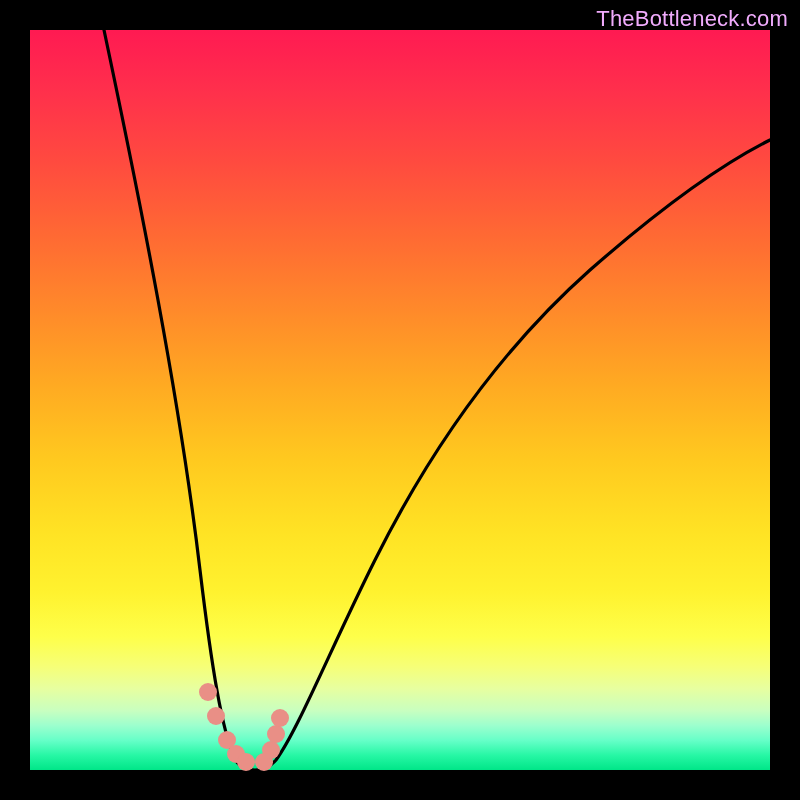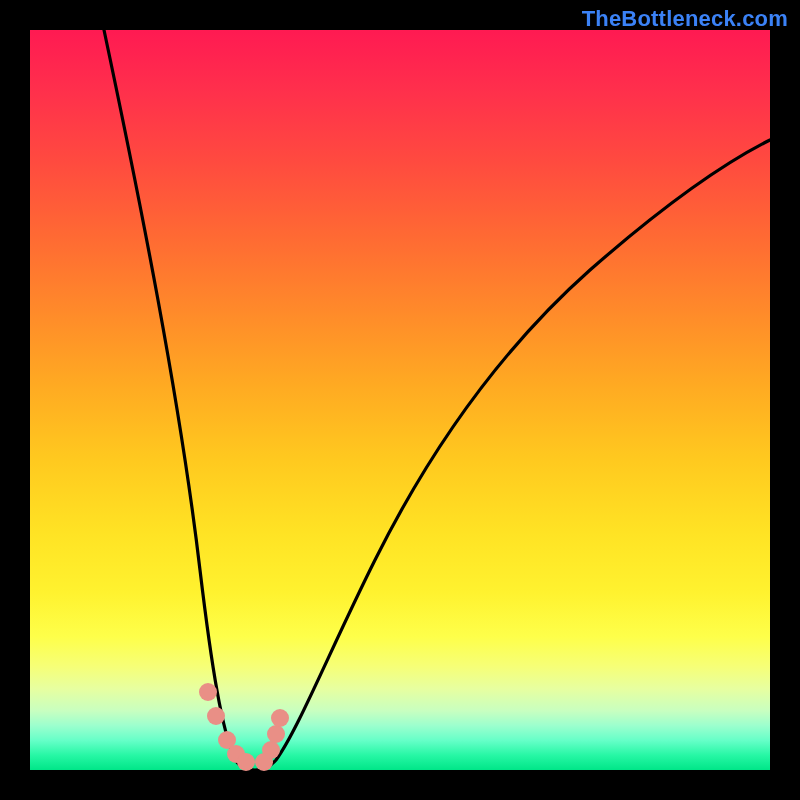--- a/index.html
+++ b/index.html
@@ -42,23 +42,23 @@
       #9cffce 94%,
       #66ffc8 96%,
       #27f7a5 98%,
       #00e688 100%
     );
   }
   .watermark {
     position: absolute;
     top: 6px;
     right: 12px;
-    color: #3b82f6;
+    color: #f0abfc;
     font-size: 22px;
-    font-weight: 700;
+    font-weight: 400;
     letter-spacing: 0.2px;
     user-select: none;
   }
   svg.curve {
     position: absolute;
     left: 0;
     top: 0;
     width: 740px;
     height: 740px;
     overflow: visible;

